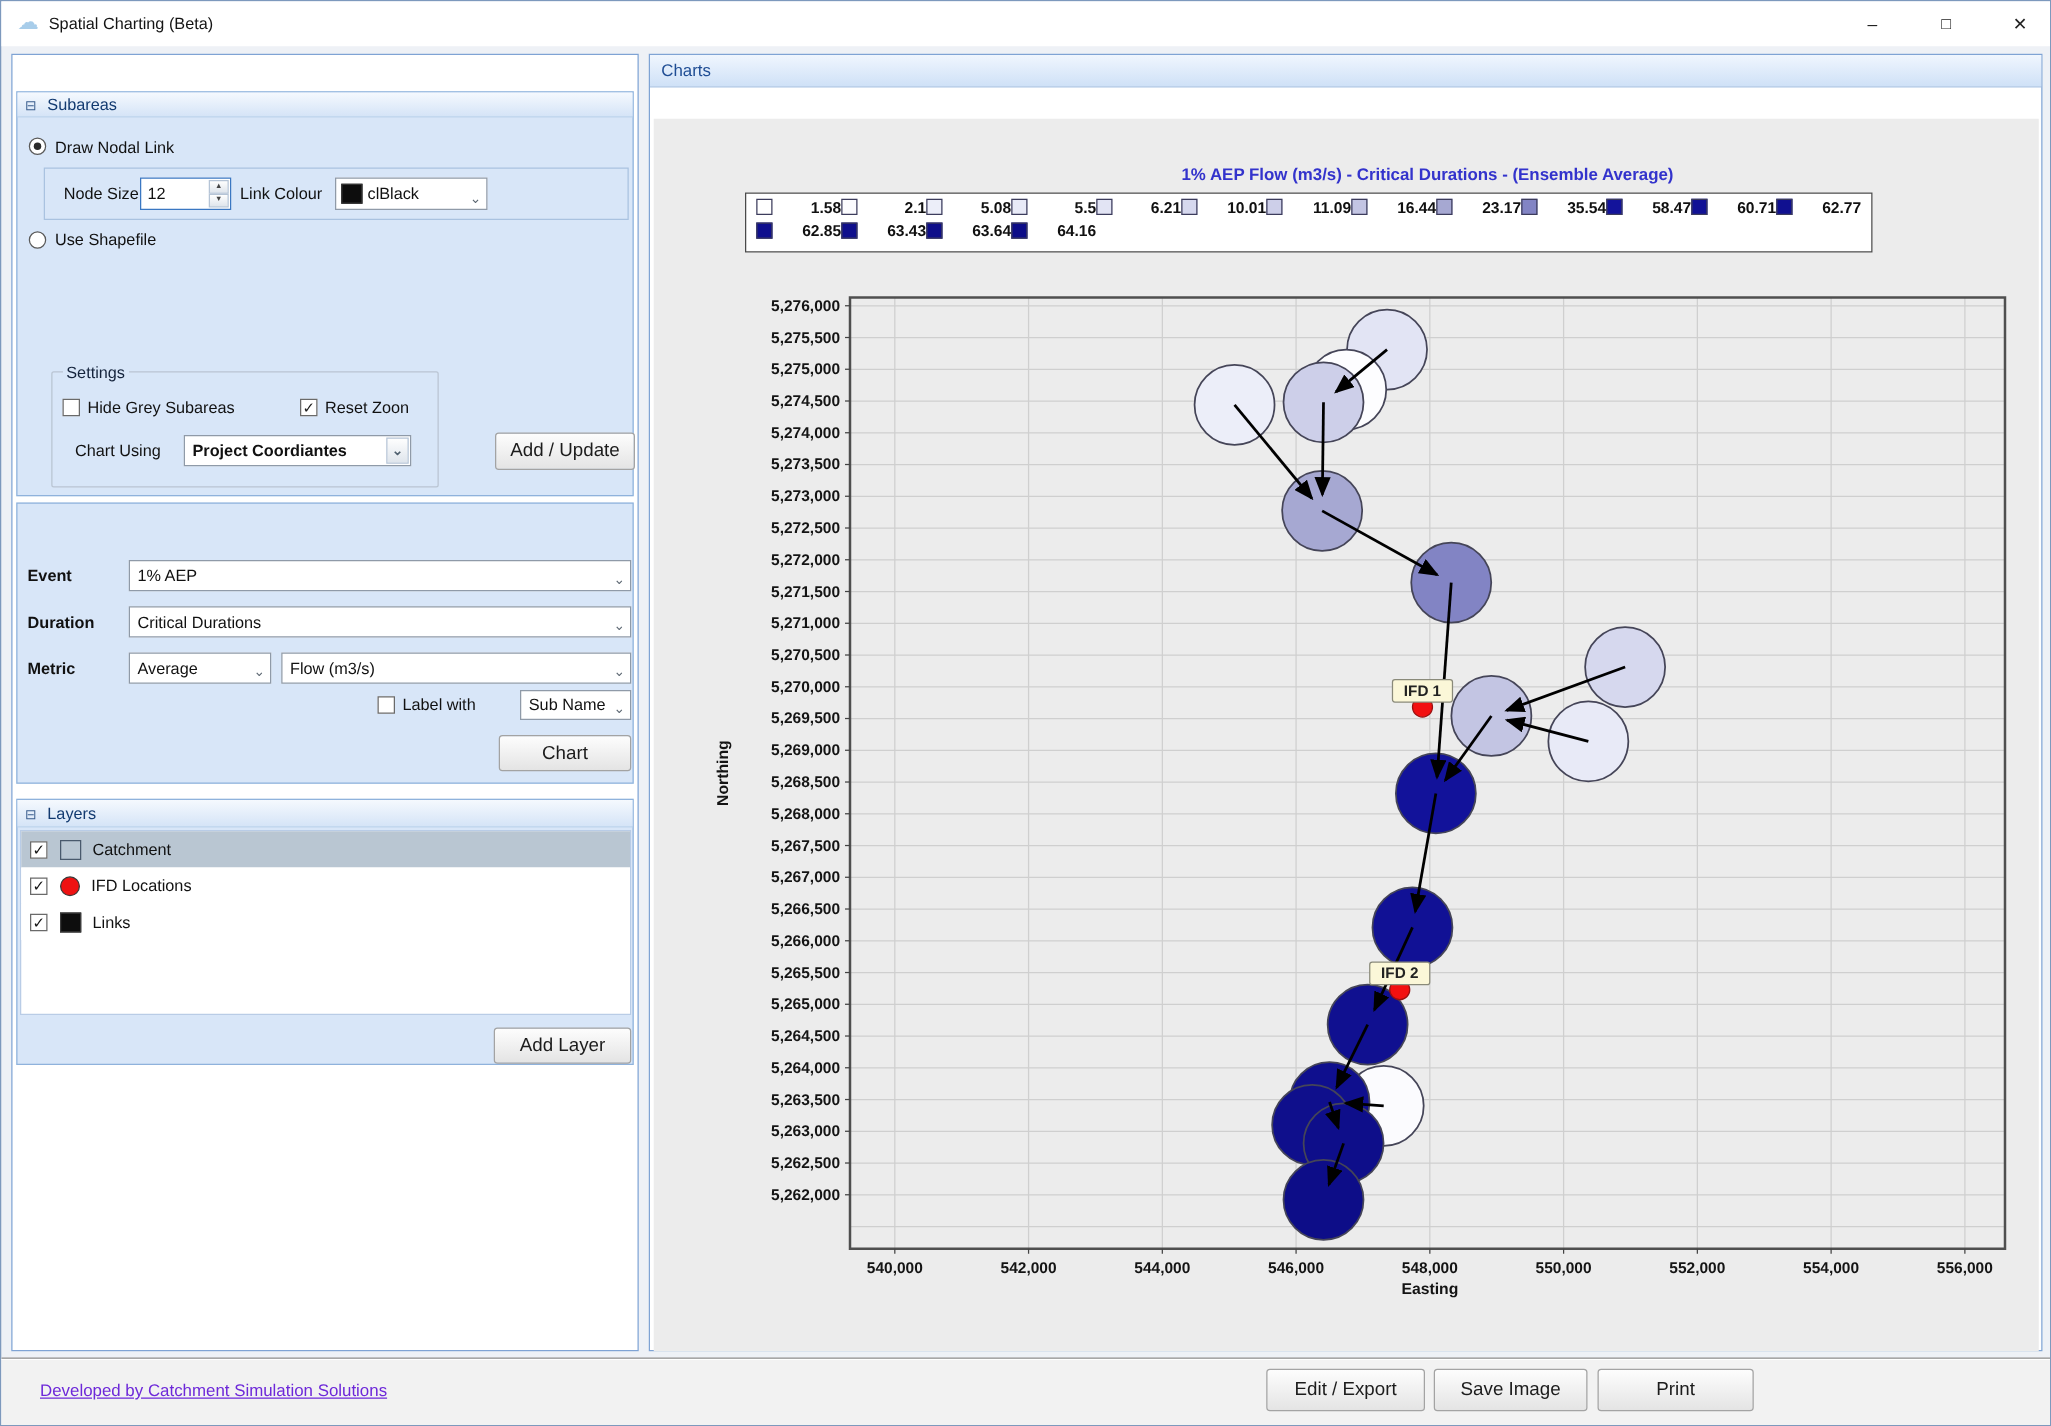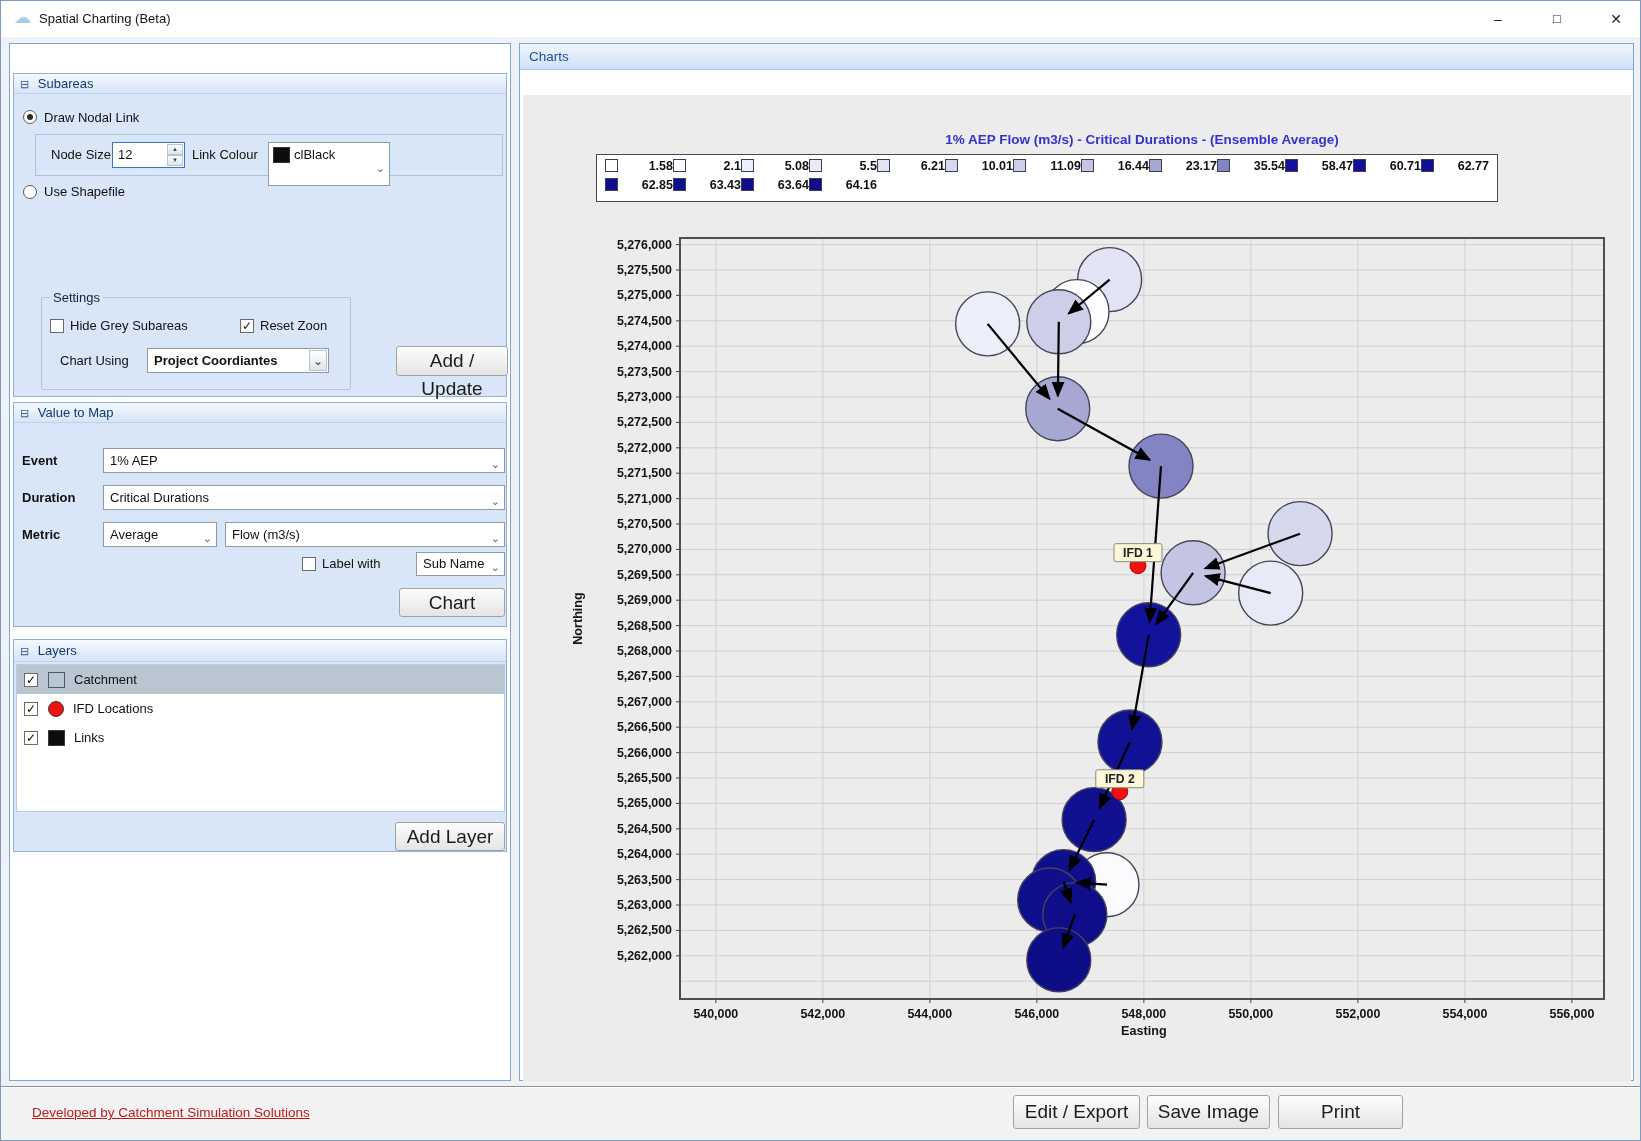--- a/index.html
+++ b/index.html
@@ -24,21 +24,21 @@
   .group-header{height:20px;background:linear-gradient(#f5f9fe,#d5e4f7);border-bottom:1px solid #bdd3ec;
     color:#123a70;font-size:13px;line-height:19px;padding-left:6px;}
   .gh-glyph{font-size:11px;color:#3b5e8e;margin-right:5px;}
   .lbl{position:absolute;white-space:nowrap;}
   .b{font-weight:bold;}
   
   .radio{position:absolute;width:14px;height:14px;border:1px solid #5a5a5a;border-radius:50%;background:#fff;}
   .radio.sel::after{content:"";position:absolute;left:3px;top:3px;width:6px;height:6px;border-radius:50%;background:#2b2b2b;}
   .cb{position:absolute;width:14px;height:14px;border:1px solid #6a6a6a;background:#fff;font-size:12px;line-height:12px;text-align:center;color:#1a1a1a;}
   .btn{position:absolute;background:linear-gradient(#fdfdfd,#e4e4e4);border:1px solid #a3a3a3;border-radius:3px;
-    text-align:center;color:#1c1c1c;font-size:19px;}
+    text-align:center;color:#1c1c1c;font-size:15px;}
   .combo{position:absolute;background:#fff;border:1px solid #8f9aa8;padding:0 18px 0 6px;font-size:13px;overflow:hidden;white-space:nowrap;}
   .combo .chev{position:absolute;right:4px;top:50%;margin-top:-8px;color:#5a6570;font-size:11px;}
   .combo.boxed{padding-right:22px;}
   .combo.boxed .chev{right:1px;top:1px;bottom:1px;margin:0;width:18px;height:auto;border:1px solid #b5c4d6;
     background:linear-gradient(#fefefe,#dfe5ec);text-align:center;line-height:21px;color:#50606f;}
   .spin{position:absolute;background:#fff;border:1px solid #3a77c2;font-size:13px;padding-left:5px;}
   .spin .arrows{position:absolute;right:1px;top:1px;bottom:1px;width:16px;display:flex;flex-direction:column;}
   .spin .arrows span{flex:1;border:1px solid #b5c4d6;background:linear-gradient(#fefefe,#dfe5ec);
     font-size:6px;line-height:9px;text-align:center;color:#444;}
   fieldset.settings{position:absolute;border:1px solid #b9c4d2;border-radius:2px;background:transparent;margin:0;padding:0;}
@@ -60,21 +60,21 @@
   .chart-title{position:absolute;text-align:center;color:#3333cc;font-size:13.5px;white-space:nowrap;}
   .legend{position:absolute;background:#ffffff;border:1px solid #4a4a4a;display:flex;flex-wrap:wrap;
     padding:4px 8px;align-content:flex-start;}
   .lg-item{width:68px;height:19px;display:flex;align-items:flex-start;}
   .lg-sw{width:13px;height:13px;border:1px solid #3c3c5c;flex:0 0 auto;}
   .lg-val{flex:1;text-align:right;font-size:12.5px;color:#101010;}
   svg text{font-family:"Liberation Sans",sans-serif;}
   
   .footer{position:absolute;left:0;top:1085px;width:100%;height:56px;background:#f2f2f2;
     border-top:1px solid #8f8f8f;box-shadow:inset 0 1px 0 #ffffff;}
-  .footer a{position:absolute;left:31px;top:18px;color:#b91c1c;font-size:13.5px;text-decoration:underline;}
+  .footer a{position:absolute;left:31px;top:18px;color:#6d28d9;font-size:13.5px;text-decoration:underline;}
 </style>
 </head>
 <body>
 
 <div class="titlebar">
   <span class="app-icon">☁</span>
   <span class="t-title">Spatial Charting (Beta)</span>
   <span class="win-btn min">–</span>
   <span class="win-btn max">□</span>
   <span class="win-btn close">✕</span>
@@ -93,21 +93,21 @@
     <div style="position:absolute;left:21px;top:60px;width:468px;height:42px;border:1px solid #a9c2e0;">
       <span class="lbl" style="left:15px;top:12px;">Node Size</span>
       <div class="spin" style="left:76px;top:7px;width:73px;height:26px;line-height:24px;">
         <span>12</span>
         <span class="arrows">
           <span>▲</span>
           <span>▼</span>
         </span>
       </div>
       <span class="lbl" style="left:156px;top:12px;">Link Colour</span>
-      <div class="combo" style="left:232px;top:7px;width:122px;height:44px;line-height:24px;padding-left:25px;">
+      <div class="combo" style="left:232px;top:7px;width:122px;height:26px;line-height:24px;padding-left:25px;">
         <span class="swatch" style="left:4px;top:4px;width:17px;height:16px;background:#0d0d0d;"></span>
         <span>clBlack</span>
         <span class="chev">⌄</span>
       </div>
     </div>
 
     <span class="radio" style="left:9px;top:111px;"></span>
     <span class="lbl" style="left:30px;top:110px;">Use Shapefile</span>
 
     <fieldset class="settings" style="left:27px;top:216px;width:310px;height:100px;">
@@ -119,24 +119,20 @@
       <span class="lbl" style="left:18px;top:48px;">Chart Using</span>
       <div class="combo boxed" style="left:105px;top:43px;width:182px;height:25px;line-height:23px;font-weight:bold;">
         <span>Project Coordiantes</span>
         <span class="chev">⌄</span>
       </div>
     </fieldset>
     <div class="btn" style="left:382px;top:272px;width:112px;height:30px;line-height:28px;">Add / Update</div>
   </div>
 
   <div class="group" style="left:3px;top:358px;width:494px;height:225px;">
-    <div class="group-header">
-      <span class="gh-glyph">⊟</span>
-      <span>Value to Map</span>
-    </div>
     <span class="lbl b" style="left:8px;top:50px;">Event</span>
     <div class="combo" style="left:89px;top:45px;width:402px;height:25px;line-height:23px;">
       <span>1% AEP</span>
       <span class="chev">⌄</span>
     </div>
     <span class="lbl b" style="left:8px;top:87px;">Duration</span>
     <div class="combo" style="left:89px;top:82px;width:402px;height:25px;line-height:23px;">
       <span>Critical Durations</span>
       <span class="chev">⌄</span>
     </div>

